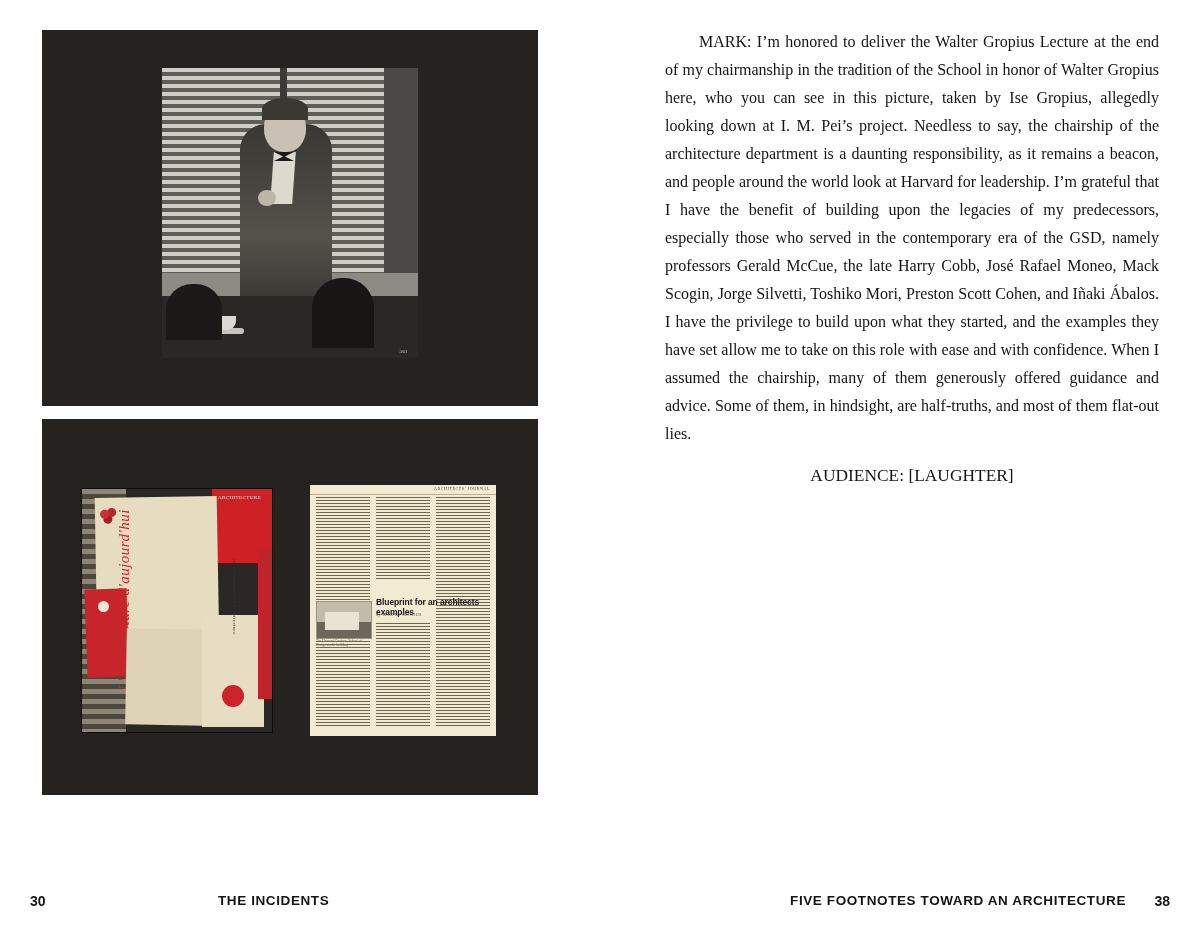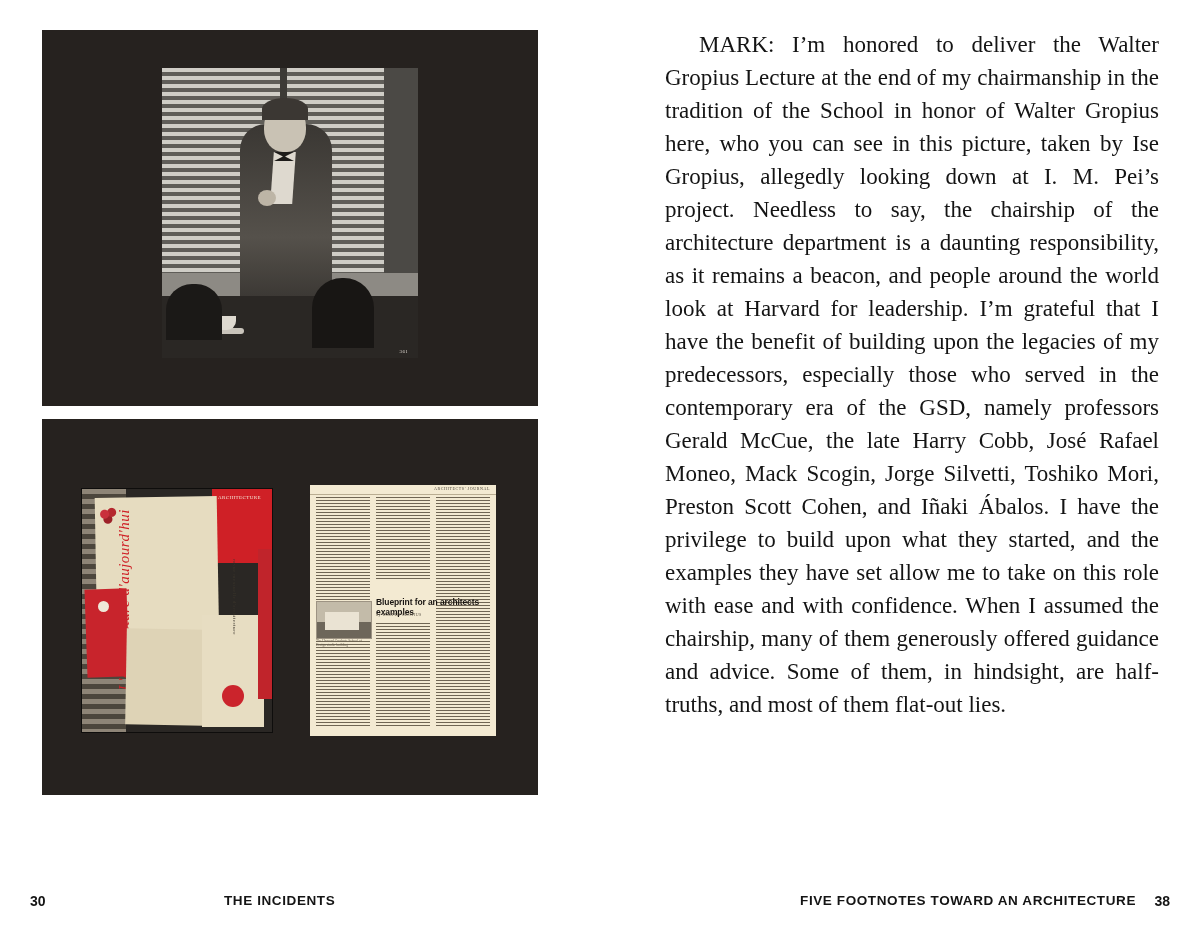--- a/index.html
+++ b/index.html
@@ -368,22 +368,22 @@
     background: repeating-linear-gradient(to bottom, #6f6553 0 1px, transparent 1px 3px);
   }
   .mag-col-lower.l2 { left: 66px; }
 
   
   .body-text {
     position: absolute;
     left: 65px;
     top: 28px;
     width: 494px;
-    font-size: 23px;
-    line-height: 33px;
+    font-size: 16px;
+    line-height: 28px;
     text-align: justify;
     hyphens: none;
   }
   .body-text .indent { text-indent: 34px; }
   .audience {
     position: absolute;
     left: 65px;
     top: 464px;
     width: 494px;
     font-size: 17.4px;
@@ -397,22 +397,22 @@
     bottom: 26px;
     font-family: "Liberation Sans", sans-serif;
     font-weight: bold;
     font-size: 13.5px;
     letter-spacing: .6px;
     color: #141414;
   }
   .folio-left  { left: 30px;  bottom: 25px; position: absolute;
                  font-family: "Liberation Sans", sans-serif; font-weight: bold;
                  font-size: 14px; }
-  .runhead-left { left: 224px; }
-  .runhead-right { right: 64px; padding-left: 14px; }
+  .runhead-left { left: 218px; }
+  .runhead-right { right: 74px; padding-left: 14px; }
   .folio-right { right: 30px; bottom: 25px; position: absolute;
                  font-family: "Liberation Sans", sans-serif; font-weight: bold;
                  font-size: 14px; }
 </style>
 </head>
 <body>
 
 <div class="spread">
 
   <div class="page page-left">
@@ -473,18 +473,19 @@
     </div>
 
     <div class="folio-left">30</div>
     <div class="footer-left runhead-left">THE INCIDENTS</div>
   </div>
 
   <div class="page page-right">
     <div class="body-text">
       <p class="indent" style="margin:0">MARK: I’m honored to deliver the Walter Gropius Lecture at the end of my chairmanship in the tradition of the School in honor of Walter Gropius here, who you can see in this picture, taken by Ise Gropius, allegedly looking down at I. M. Pei’s project. Needless to say, the chairship of the architecture department is a daunting responsibility, as it remains a beacon, and people around the world look at Harvard for leadership. I’m grateful that I have the benefit of building upon the legacies of my predecessors, especially those who served in the contemporary era of the GSD, namely professors Gerald McCue, the late Harry Cobb, José Rafael Moneo, Mack Scogin, Jorge Silvetti, Toshiko Mori, Preston Scott Cohen, and Iñaki Ábalos. I have the privilege to build upon what they started, and the examples they have set allow me to take on this role with ease and with confidence. When I assumed the chairship, many of them generously offered guidance and advice. Some of them, in hindsight, are half-truths, and most of them flat-out lies.</p>
     </div>
+    <div class="audience">AUDIENCE: [LAUGHTER]</div>
 
     <div class="footer-right runhead-right">FIVE FOOTNOTES TOWARD AN ARCHITECTURE</div>
     <div class="folio-right">38</div>
   </div>
 
 </div>
 
 </body></html>

